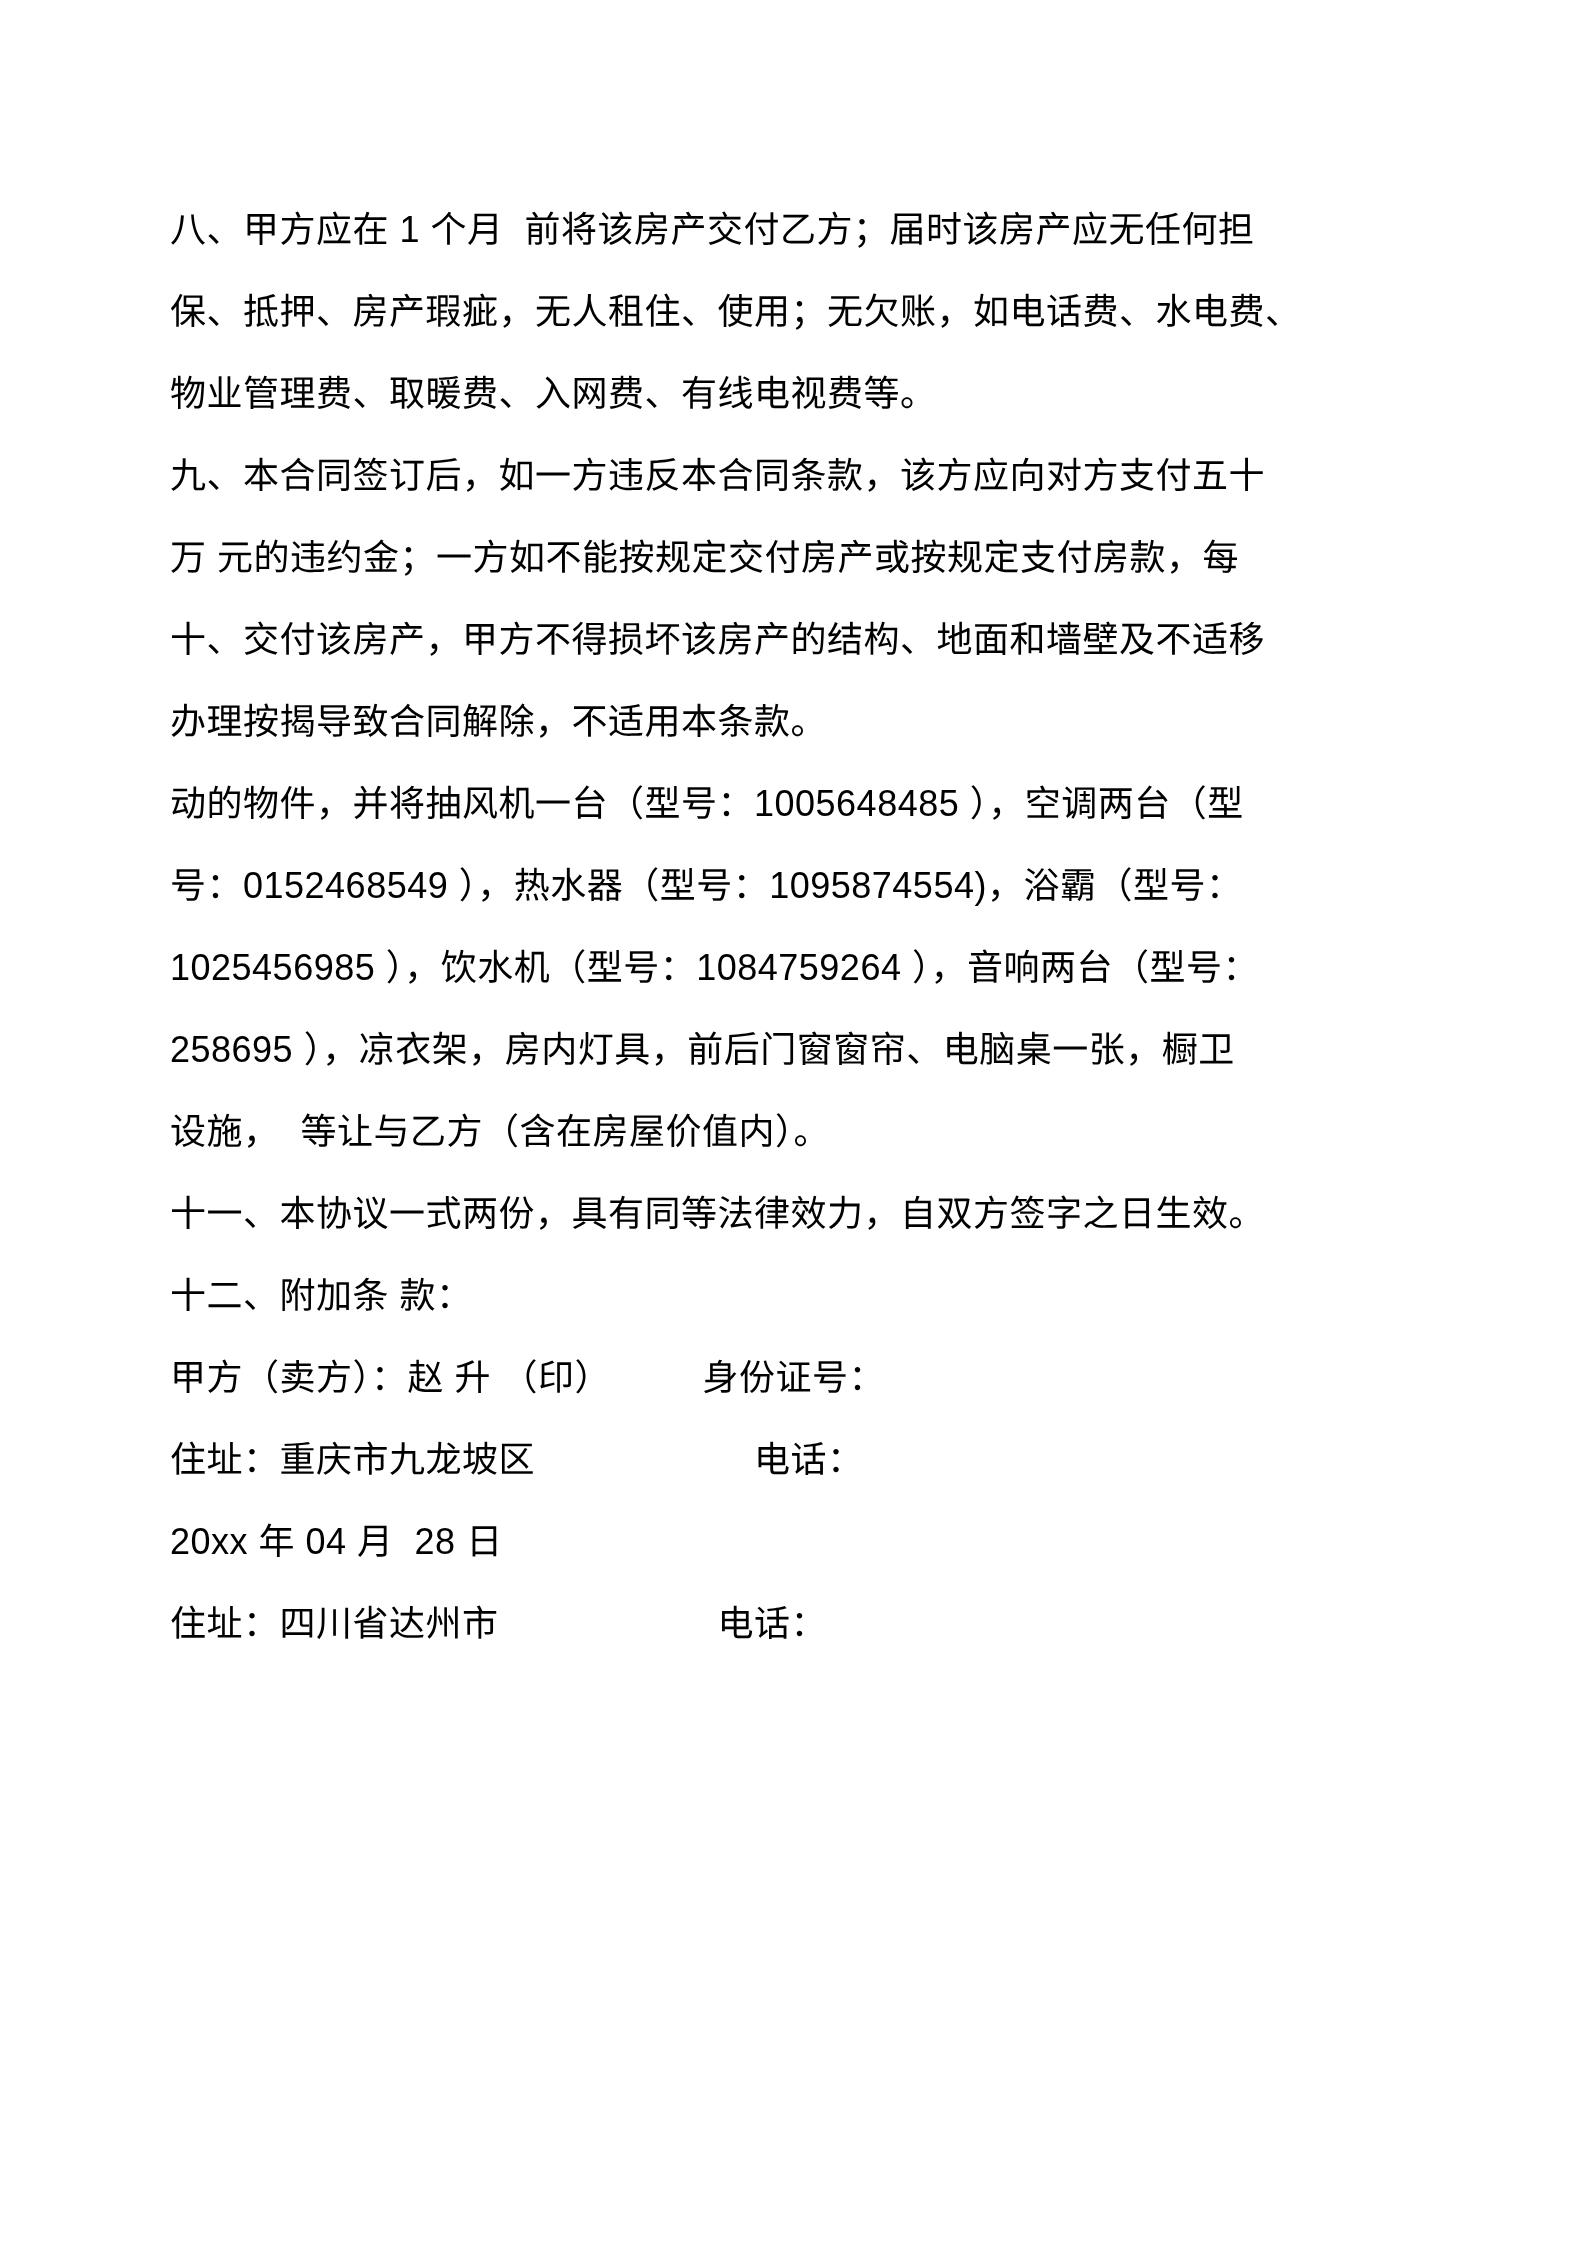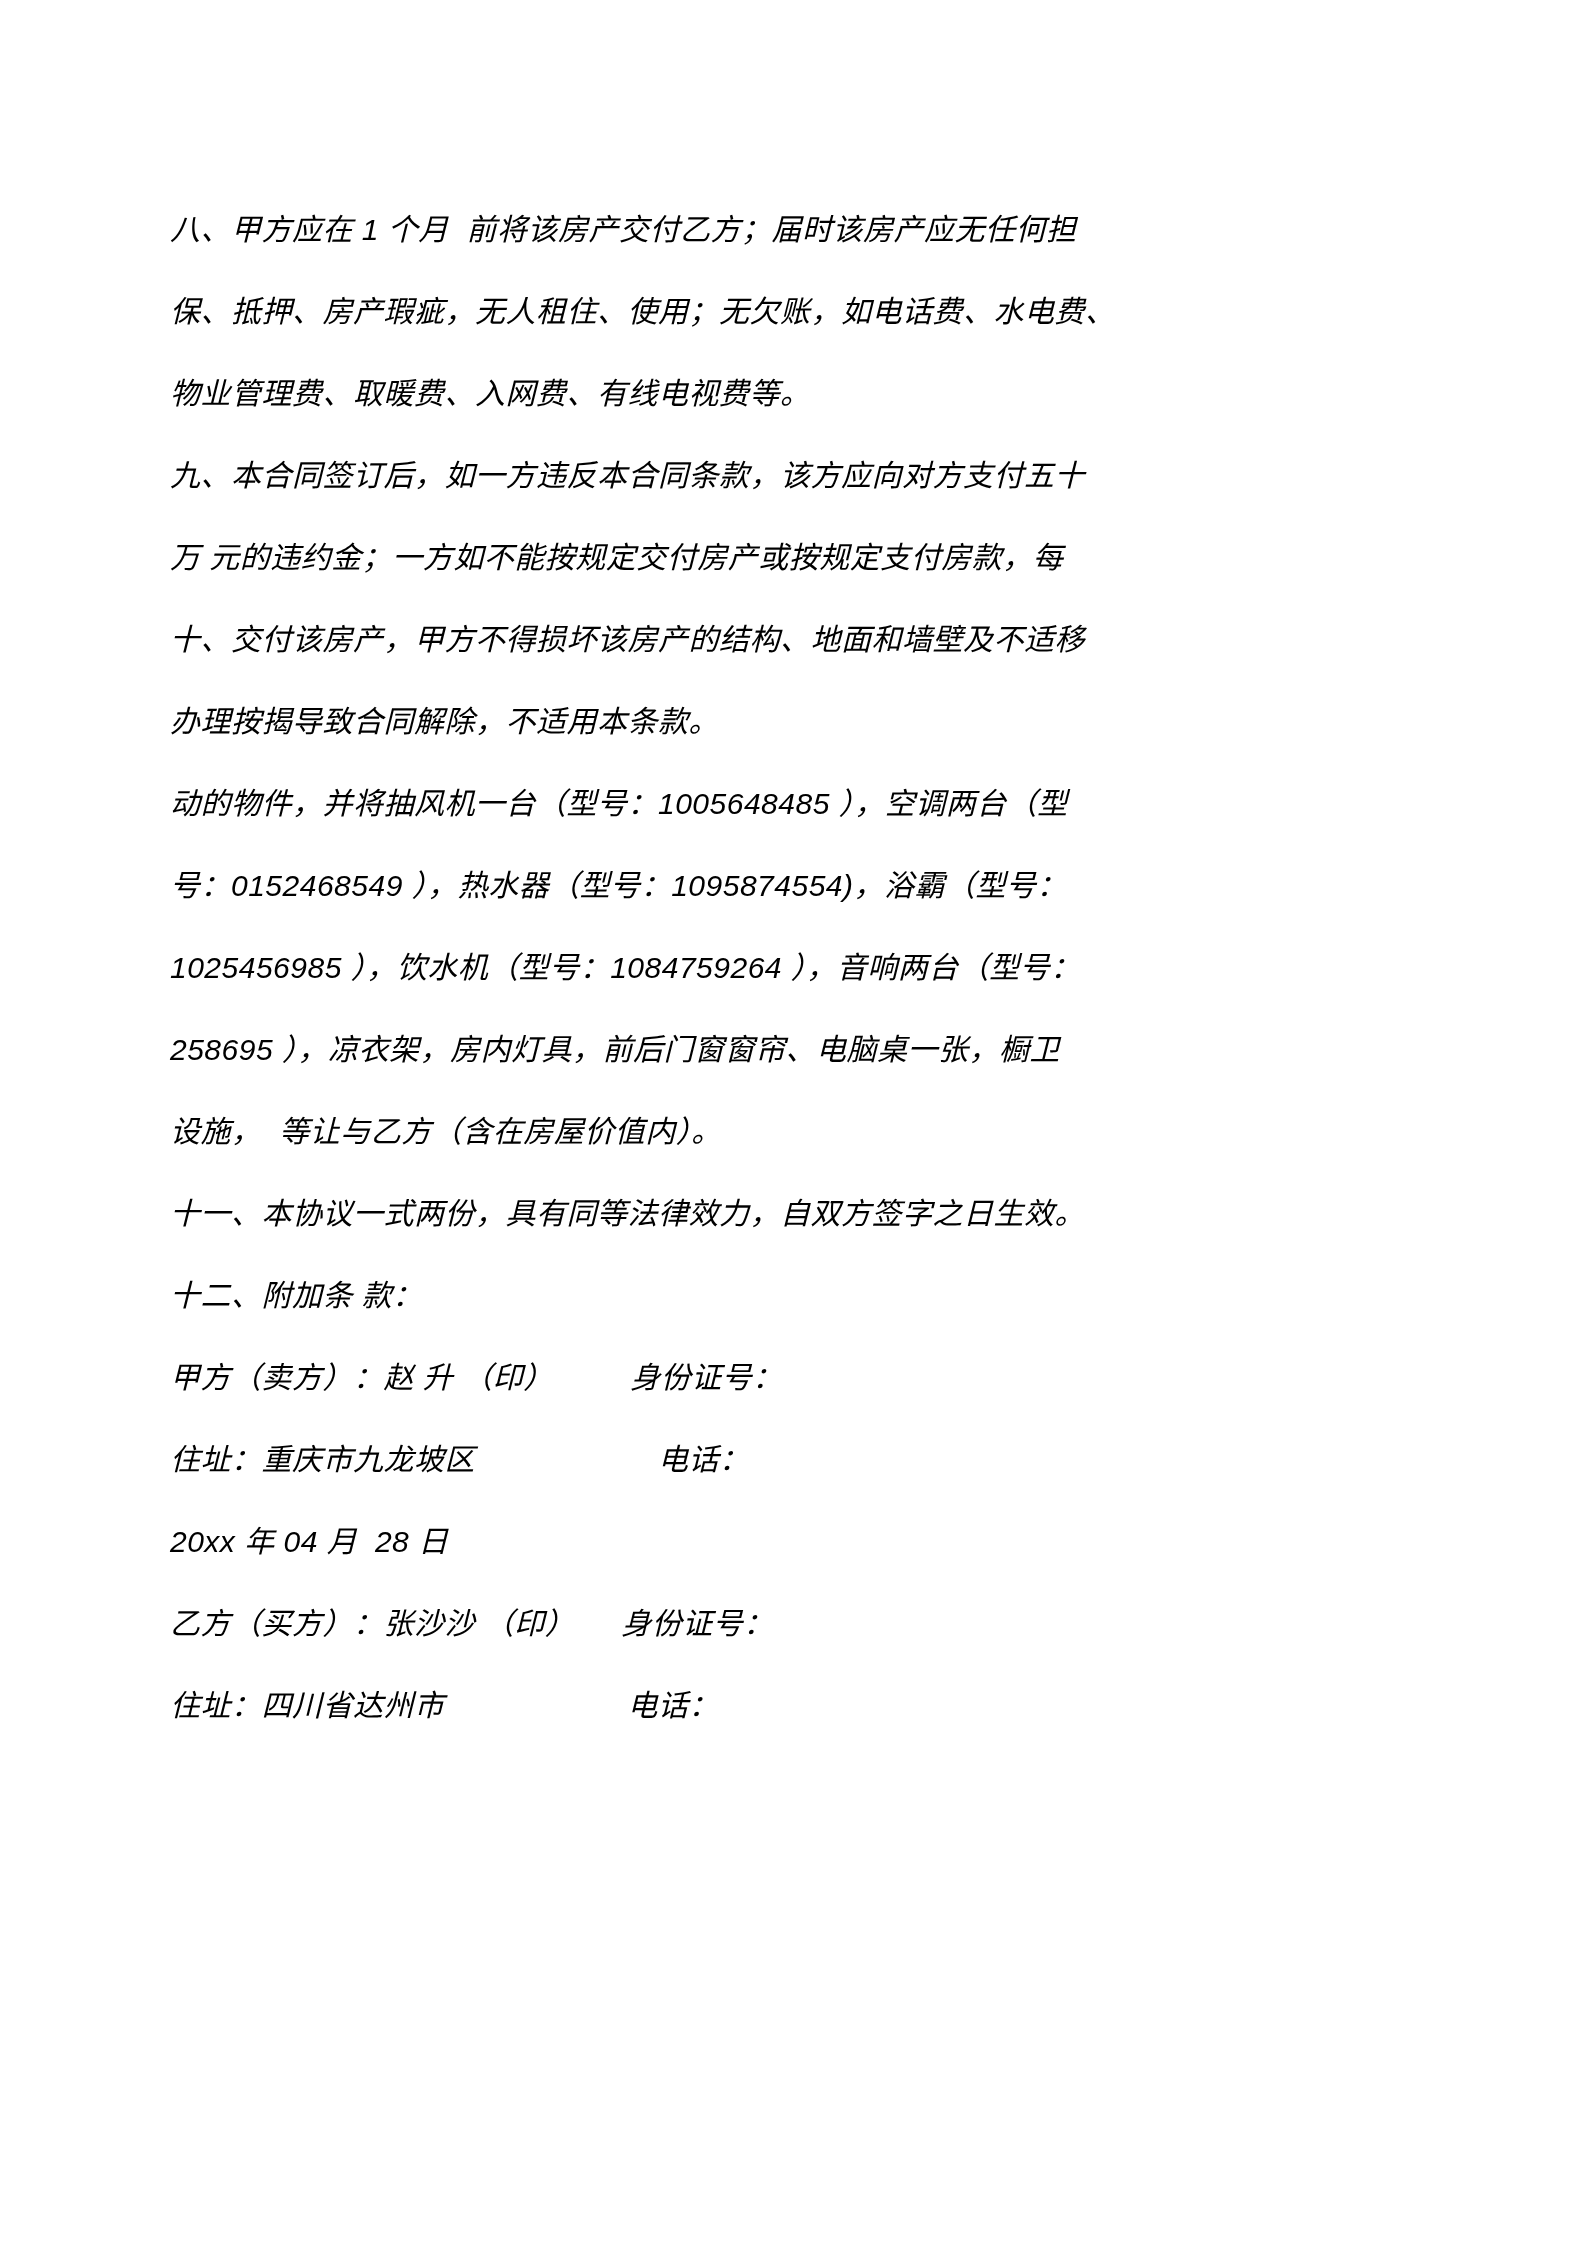--- a/index.html
+++ b/index.html
@@ -15,28 +15,27 @@
     overflow: hidden;
     font-family: "Liberation Sans", "DejaVu Sans", sans-serif;
   }
   .doc-content {
     position: absolute;
     left: 170px;
     top: 189px;
     width: 1290px;
   }
   .doc-line {
-    font-size: 30px;
+    font-size: 36px;
     line-height: 82px;
     height: 82px;
     color: #000000;
     white-space: pre;
     letter-spacing: 0.5px;
     font-weight: 500;
-    font-style: italic;
   }
 </style>
 </head>
 <body>
 
 <div class="page">
   <div class="doc-content">
     <div class="doc-line">八、甲方应在 1 个月  前将该房产交付乙方；届时该房产应无任何担</div>
     <div class="doc-line">保、抵押、房产瑕疵，无人租住、使用；无欠账，如电话费、水电费、</div>
     <div class="doc-line">物业管理费、取暖费、入网费、有线电视费等。</div>
@@ -47,16 +46,15 @@
     <div class="doc-line">动的物件，并将抽风机一台（型号：1005648485 ），空调两台（型</div>
     <div class="doc-line">号：0152468549 ），热水器（型号：1095874554)，浴霸（型号：</div>
     <div class="doc-line">1025456985 ），饮水机（型号：1084759264 ），音响两台（型号：</div>
     <div class="doc-line">258695 ），凉衣架，房内灯具，前后门窗窗帘、电脑桌一张，橱卫</div>
     <div class="doc-line">设施，  等让与乙方（含在房屋价值内）。</div>
     <div class="doc-line">十一、本协议一式两份，具有同等法律效力，自双方签字之日生效。</div>
     <div class="doc-line">十二、附加条 款：</div>
     <div class="doc-line">甲方（卖方）：赵 升 （印）　　　身份证号：</div>
     <div class="doc-line">住址：重庆市九龙坡区　　　　　　电话：</div>
     <div class="doc-line">20xx 年 04 月  28 日</div>
-    <div class="doc-line">乙方（买方）：张沙沙 （印）　　身份证号：</div>
     <div class="doc-line">住址：四川省达州市　　　　　　电话：</div>
   </div>
 </div>
 
 </body></html>

